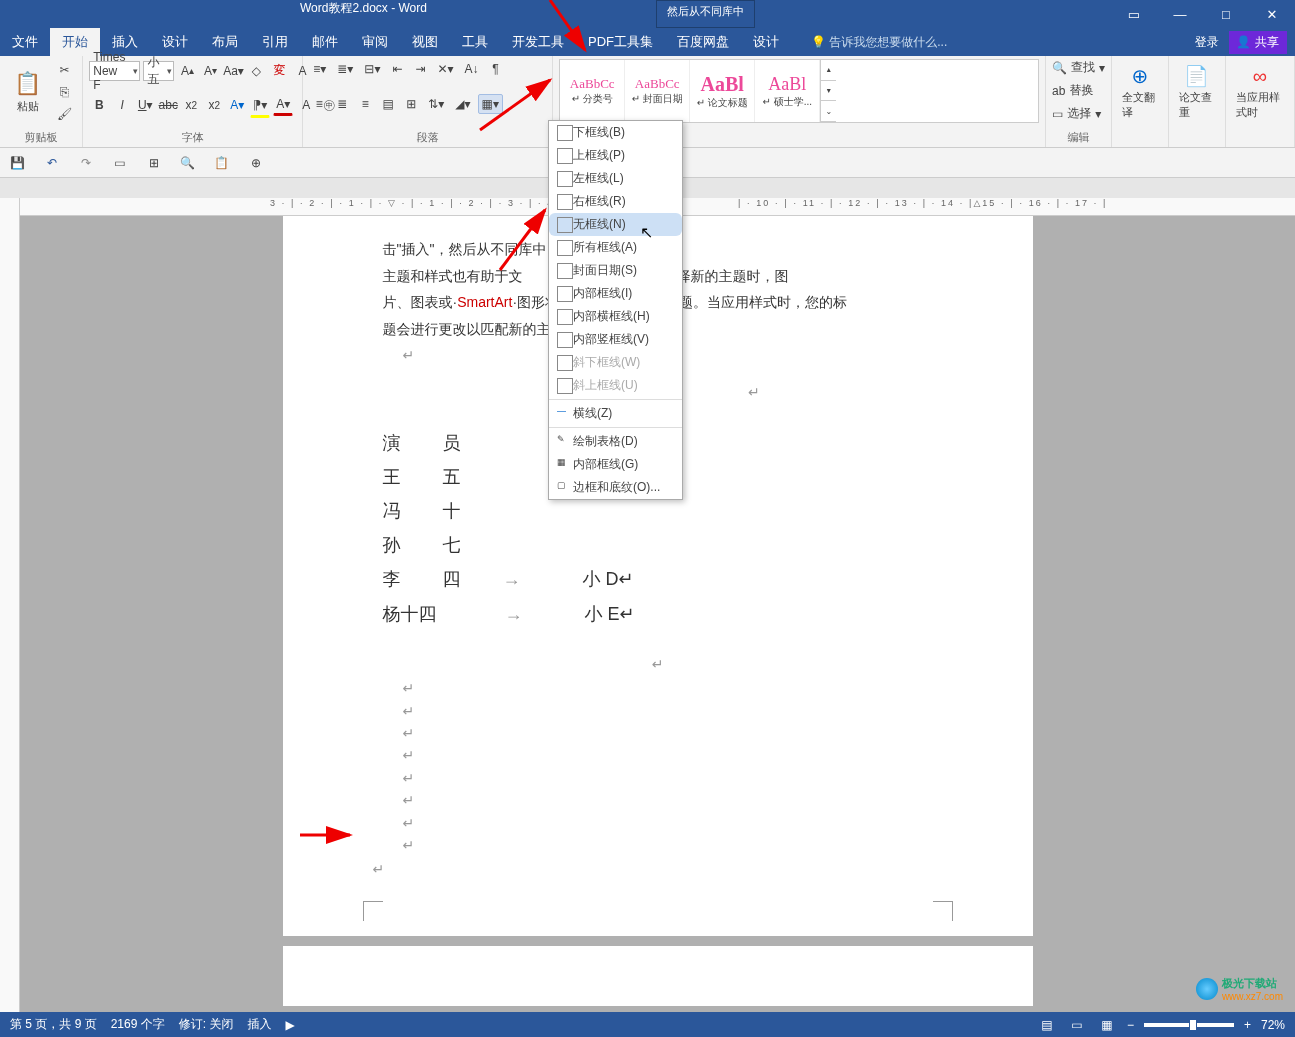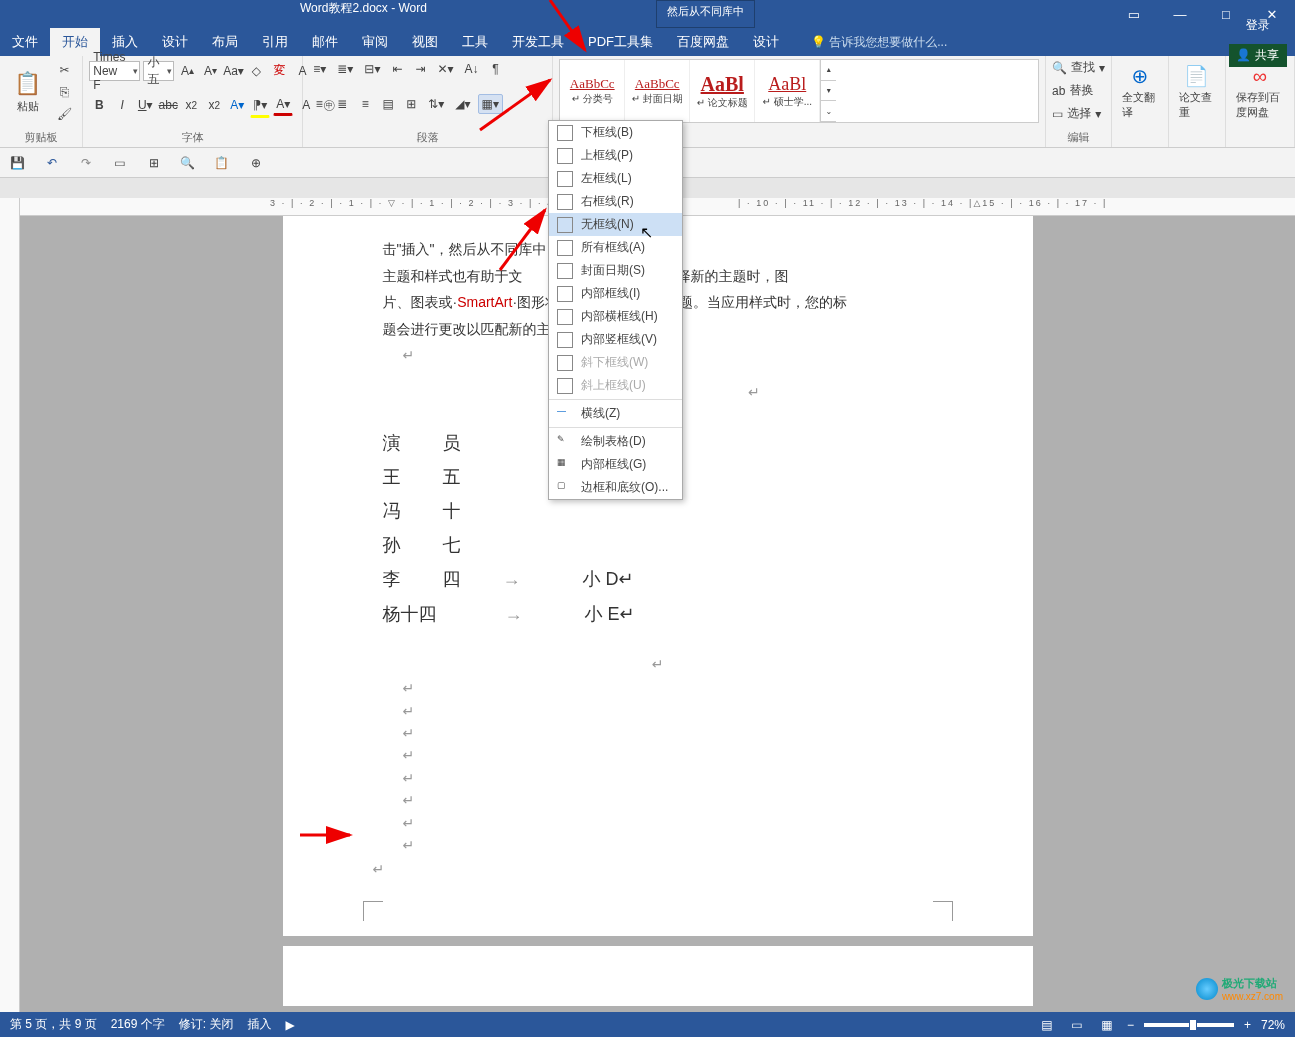--- a/index.html
+++ b/index.html
@@ -6,47 +6,47 @@
 body { background:#e6e6e6; width:1295px; height:1037px; overflow:hidden; font-size:12px; color:#444; position:relative;}
 .titlebar { height:28px; background:linear-gradient(#2b579a,#2b579a); display:flex; color:#fff;}
 .titlebar .title { flex:1; text-align:left; padding-left:300px; font-size:12px;}
 .titlebar .ctx { background:#2b579a; padding:3px 10px; font-size:11px; border:1px solid #1e3f6e;}
 .winbtns { display:flex; gap:0;}
 .winbtns div{ width:46px; height:28px; display:flex; align-items:center; justify-content:center; color:#fff; font-size:13px;}
 .tabs { height:28px; background:#2b579a; display:flex; align-items:center; color:#fff;text-align:center;}
 .tabs .tab{ padding:0 12px; height:28px; display:flex; align-items:center; font-size:13px; cursor:pointer;}
 .tabs .tab.active{ background:#f3f3f3; color:#2b579a;}
 .tabs .ctx-tab{ background:#2b579a;}
-.tabs .right{ margin-left:auto; display:flex; align-items:center; padding-right:8px; gap:10px;flex-direction:column;}
+.tabs .right{ margin-left:auto; display:flex; align-items:center; padding-right:8px; gap:10px;}
 .tellme{ font-size:12px; color:#cde; padding-left:20px;}
 .ribbon{ background:#f3f3f3; height:92px; display:flex; border-bottom:1px solid #ccc;}
 .group{ border-right:1px solid #ddd; padding:3px 6px 0 6px; display:flex; flex-direction:column; justify-content:space-between;}
 .group .lbl{ text-align:center; font-size:11px; color:#666; padding:2px 0;}
 .row{ display:flex; align-items:center; gap:3px;}
 .btn{ padding:2px 3px; border:1px solid transparent; border-radius:2px; display:flex; align-items:center; justify-content:center; cursor:pointer; min-width:20px; min-height:20px;}
 .big{ flex-direction:column; width:44px; height:66px; font-size:11px; gap:2px;}
 .combo{ border:1px solid #bbb; background:#fff; height:20px; font-size:12px; padding:0 14px 0 3px; display:flex; align-items:center; position:relative;}
 .combo:after{content:"▾"; position:absolute; right:2px; font-size:9px; color:#555;}
 .styles-gallery{ display:flex; border:1px solid #ccc; background:#fff; height:64px;}
 .style-item{ width:65px; border-right:1px solid #eee; display:flex; flex-direction:column; align-items:center; justify-content:center; font-size:10px; padding:2px;}
-.style-item .prev{ font-family:"Times New Roman",serif; color:#b91c1c;text-decoration:underline;}
+.style-item .prev{ font-family:"Times New Roman",serif; color:#ec4899;}
 .style-arrows{ width:16px; display:flex; flex-direction:column; border-left:1px solid #ccc;}
 .style-arrows div{ flex:1; display:flex; align-items:center; justify-content:center; font-size:8px; border-bottom:1px solid #ccc;}
 .editing{ font-size:12px;}
 .editing .row{gap:4px; margin-bottom:2px;}
 .qat{ height:30px; background:#f3f3f3; border-bottom:1px solid #ccc; display:flex; align-items:center; padding:0 6px; gap:10px;}
 .qat .btn{ width:24px; height:24px;}
 .ruler-v{ width:20px; background:#f9f9f9; border-right:1px solid #ccc;}
 .workspace{ position:absolute; top:198px; bottom:25px; left:0; right:0; display:flex; background:#b0b0b0;}
 .page-area{ flex:1; overflow:hidden; position:relative;}
 .page{ background:#fff; width:750px; margin:0 auto; height:720px; position:relative; padding:20px 100px; font-family:"SimSun",serif; font-size:14px; line-height:1.9; color:#333;}
 .page2{ background:#fff; width:750px; margin:10px auto 0; height:60px;}
 .dropdown{ position:absolute; top:120px; left:548px; width:135px; background:#fff; border:1px solid #aaa; box-shadow:2px 2px 6px rgba(0,0,0,.25); z-index:100;}
-.dropdown .item{ display:flex; align-items:center; height:23px; padding:0 8px; gap:8px; font-size:12px;}
-.dropdown .item:hover,.dropdown .item.hov{ background:#cde0f5;}
+.dropdown .item{ display:flex; align-items:center; height:23px; padding:0 8px; gap:0; font-size:12px;}
+.dropdown .item:hover,.dropdown .item.hov{ background:#cde0f5;border-radius:6px;}
 .dropdown .item.dis{ color:#aaa;}
 .dropdown .sep{ height:1px; background:#ddd; margin:2px 0;}
 .dropdown .ic{ width:16px; height:16px; border:1px solid #888; display:inline-block; font-size:9px;}
 .statusbar{ position:absolute; bottom:0; left:0; right:0; height:25px; background:#2b579a; color:#fff; display:flex; align-items:center; padding:0 10px; font-size:12px; gap:14px;}
 .statusbar .right{ margin-left:auto; display:flex; align-items:center; gap:10px;}
 .zoom-slider{ width:90px; height:4px; background:#fff; position:relative;}
 .zoom-slider .thumb{ position:absolute; top:-4px; left:45px; width:8px; height:12px; background:#fff; border:1px solid #2b579a;}
 .doc-table{ margin-top:20px;}
 .doc-table .trow{ display:flex; gap:30px; font-size:18px; font-family:"SimSun",serif;}
 .watermark{ position:absolute; right:12px; bottom:35px; font-size:11px; color:#39a0e0; display:flex; align-items:center; gap:4px; z-index:60;}
@@ -80,21 +80,21 @@
   <div class="tab">审阅</div>
   <div class="tab">视图</div>
   <div class="tab">工具</div>
   <div class="tab">开发工具</div>
   <div class="tab">PDF工具集</div>
   <div class="tab">百度网盘</div>
   <div class="tab ctx-tab">设计</div>
   <div class="tellme">💡 <span>告诉我您想要做什么...</span></div>
   <div class="right">
     <span>登录</span>
-    <span style="background:#14532d;padding:3px 8px;">👤 <span>共享</span></span>
+    <span style="background:#6d28d9;padding:3px 8px;">👤 <span>共享</span></span>
   </div>
 </div>
 
 <div class="ribbon">
   <div class="group">
     <div class="row">
       <div class="btn big">
         <span style="font-size:22px;">📋</span>
         <span>粘贴</span>
       </div>
@@ -218,21 +218,21 @@
   </div>
   <div class="group">
     <div class="btn big">
         <span style="font-size:20px;color:#06c">📄</span>
         <span>论文查重</span>
       </div>
   </div>
   <div class="group">
     <div class="btn big" style="width:56px">
         <span style="font-size:20px;color:#e33">∞</span>
-        <span>保存到百度网盘</span>
+        <span>当应用样式时</span>
       </div>
   </div>
 </div>
 
 <div class="qat">
   <div class="btn">
       <span style="color:#2b579a">💾</span>
     </div>
   <div class="btn">
       <span style="color:#2b579a">↶</span>

